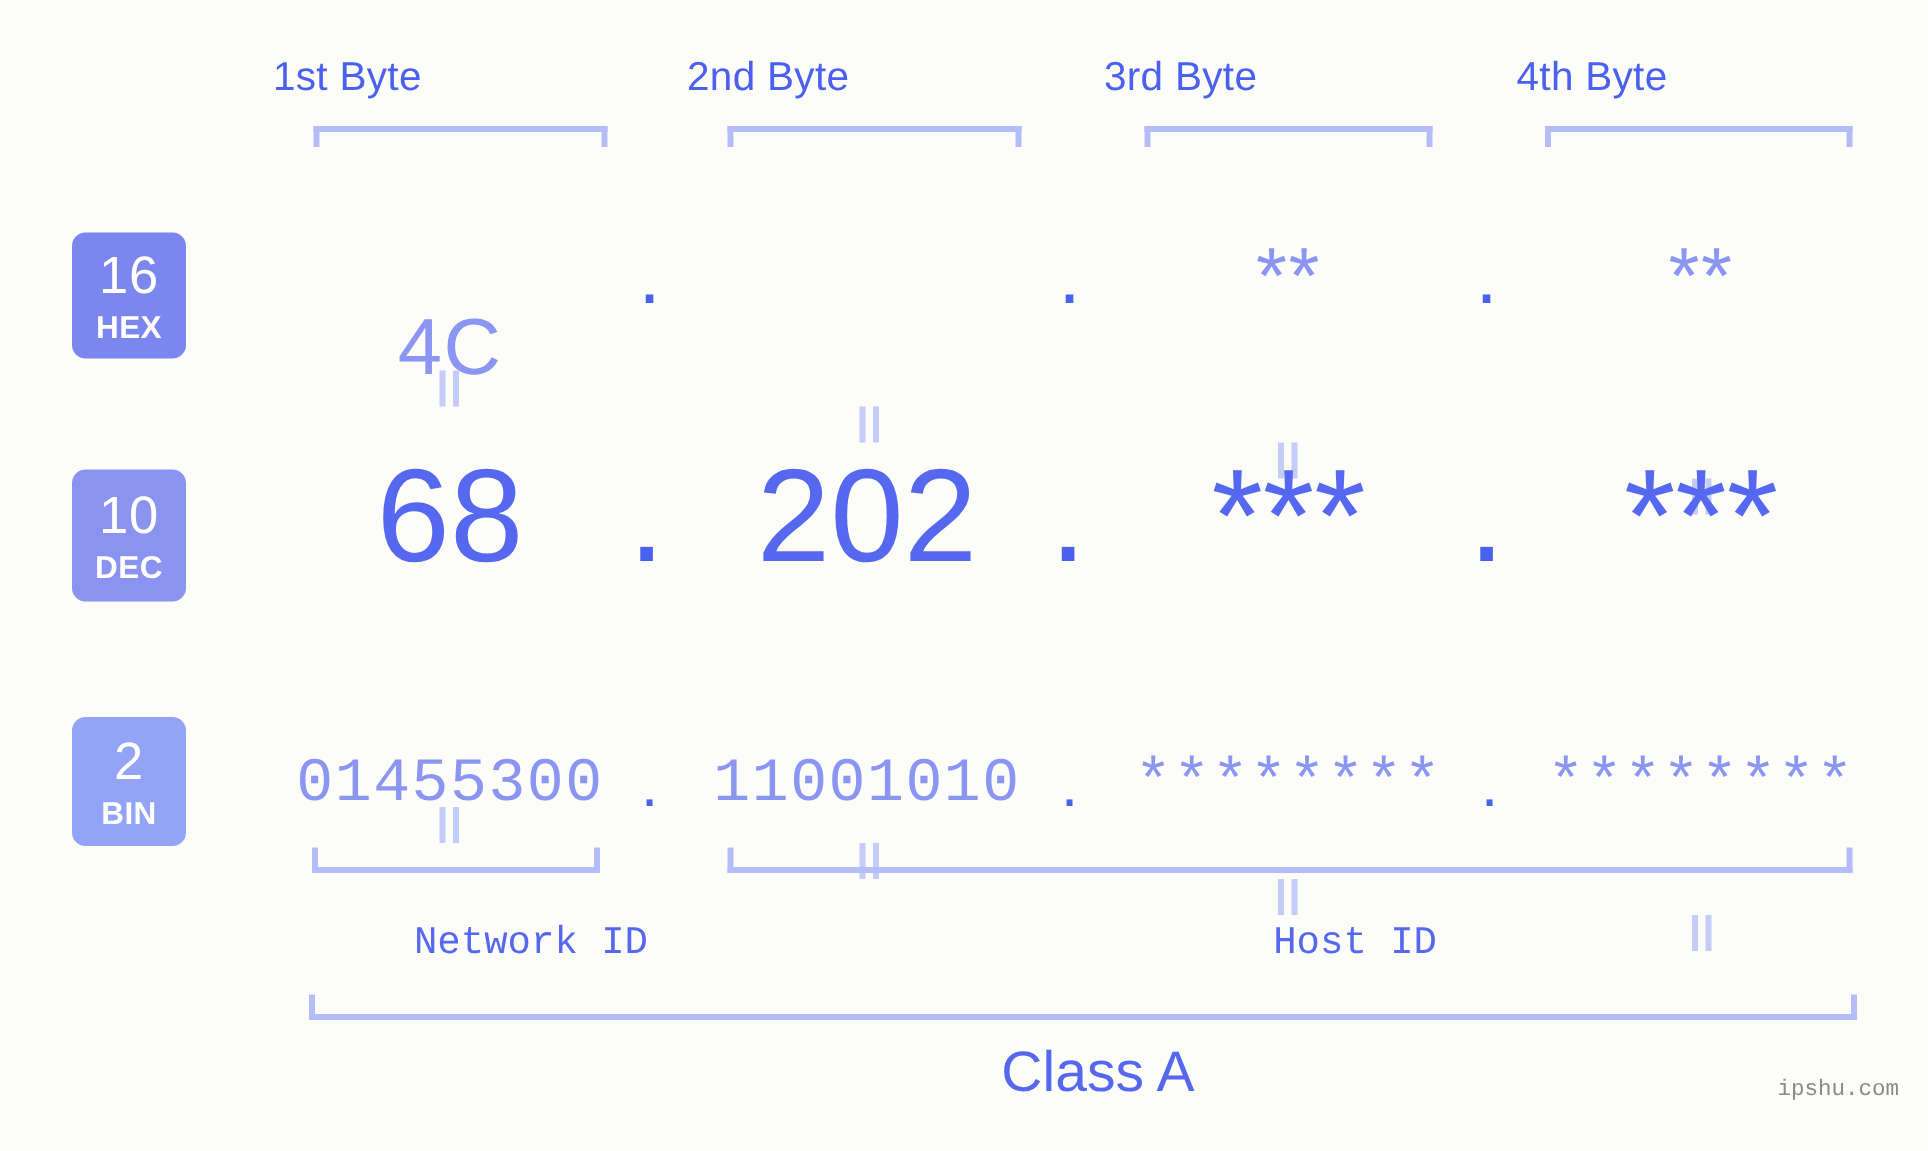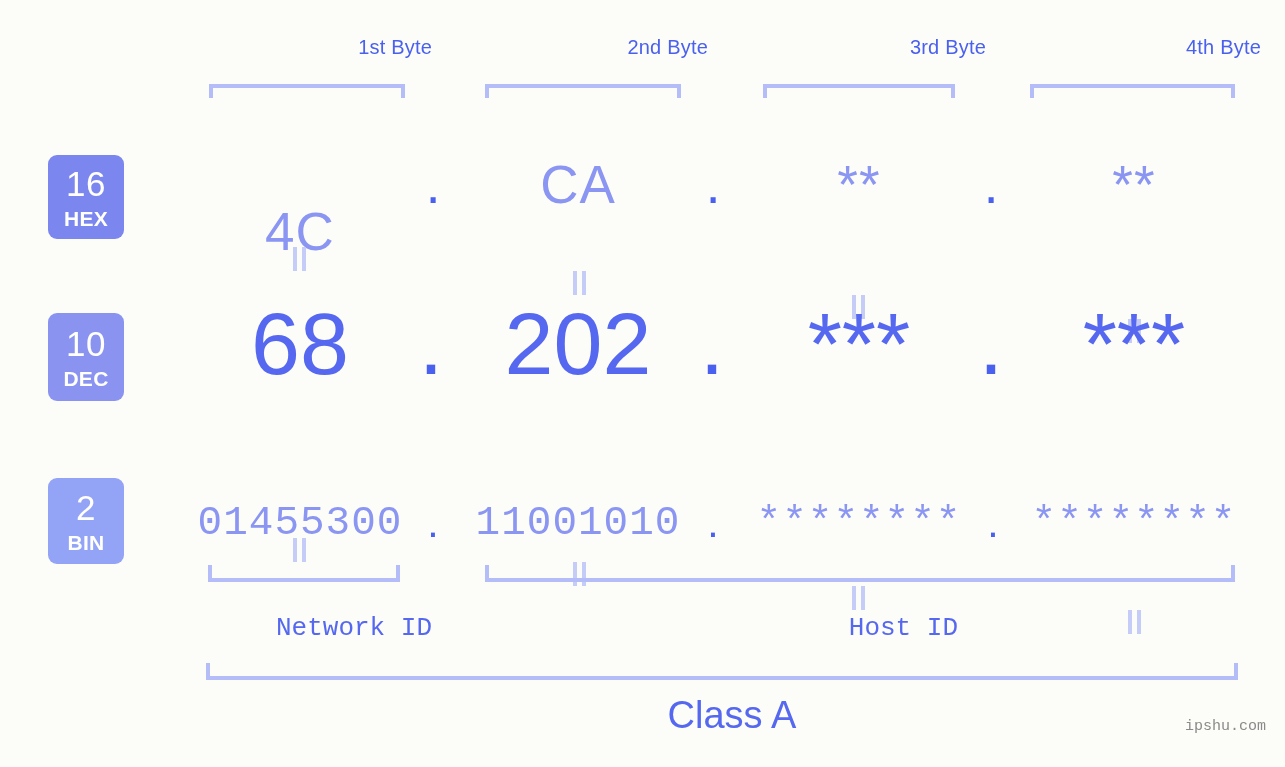--- a/index.html
+++ b/index.html
@@ -17,23 +17,23 @@
   .stage {
     position: absolute;
     left: 0; top: 0;
     width: 1285px;
     height: 767px;
   }
   .abs { position: absolute; }
 
   
   .byte-label {
-    font-size: 20px;
+    font-size: 27px;
     color: #4a60ee;
-    text-align: right;
+    text-align: left;
     letter-spacing: 0.2px;
     font-family: "Liberation Sans", sans-serif;
     white-space: nowrap;
   }
 
   
   .bracket-top {
     border-top: 4px solid #b4bdf7;
     border-left: 4px solid #b4bdf7;
     border-right: 4px solid #b4bdf7;
@@ -151,21 +151,20 @@
   <div class="abs bracket-top" style="left:763px; top:84px; width:192px;"></div>
   <div class="abs bracket-top" style="left:1030px; top:84px; width:205px;"></div>
 
   <div class="abs badge" style="left: 48px; top: 155px; height: 84px; background: rgb(123, 134, 238);" id="badge-hex">
     <span class="num">16</span>
     <span class="sys">HEX</span>
   </div>
 
   <div class="abs cell hex-val" style="left:182px; top:158px; width:236px;margin-top:47px;">4C</div>
   <div class="abs cell dot dot-hex" style="left:408px; top:158px; width:50px;">.</div>
-  <div class="abs cell hex-val" style="left:460px; top:158px; width:236px;">CA</div>
   <div class="abs cell dot dot-hex" style="left:688px; top:158px; width:50px;">.</div>
   <div class="abs cell hex-val" style="left:741px; top:158px; width:236px;">**</div>
   <div class="abs cell dot dot-hex" style="left:966px; top:158px; width:50px;">.</div>
   <div class="abs cell hex-val" style="left:1016px; top:158px; width:236px;">**</div>
 
   <div class="abs eq" style="left:291px; top:247px;">
     <i class="a"></i>
       <i class="b"></i>
   </div>
   <div class="abs eq" style="left:571px; top:247px;">

